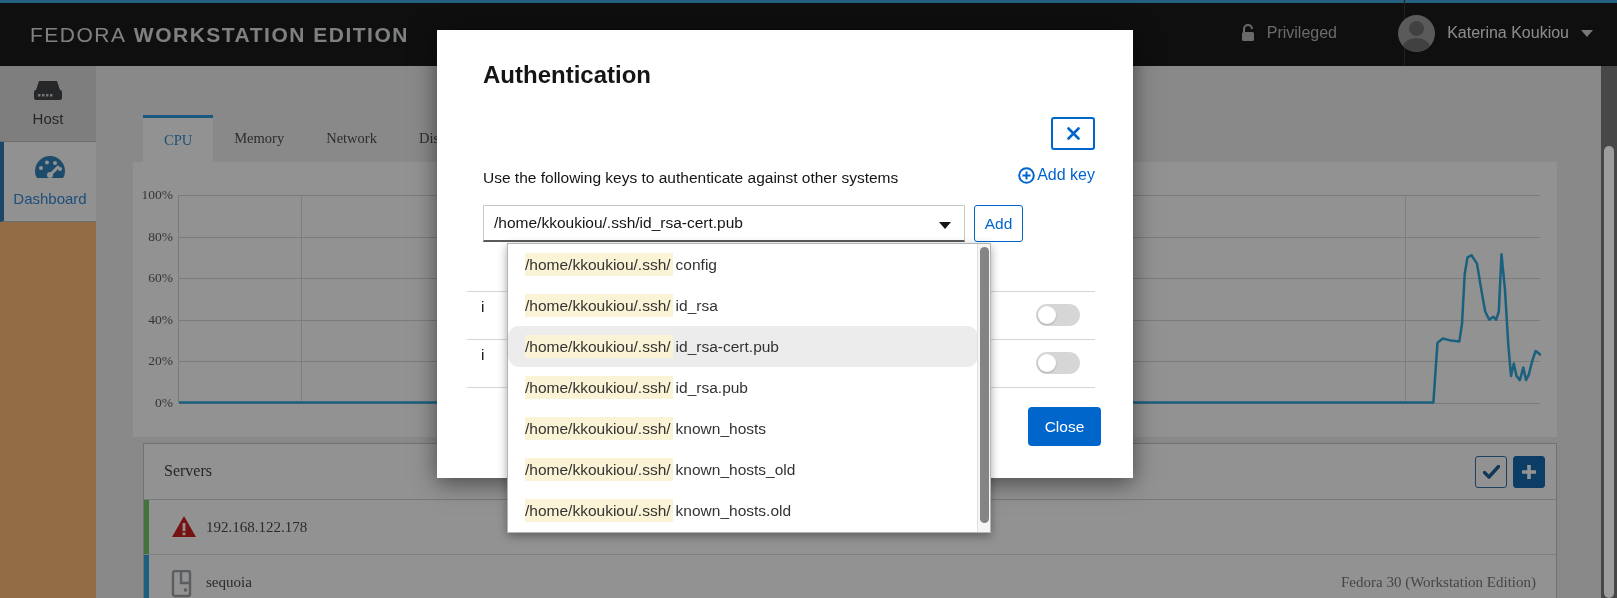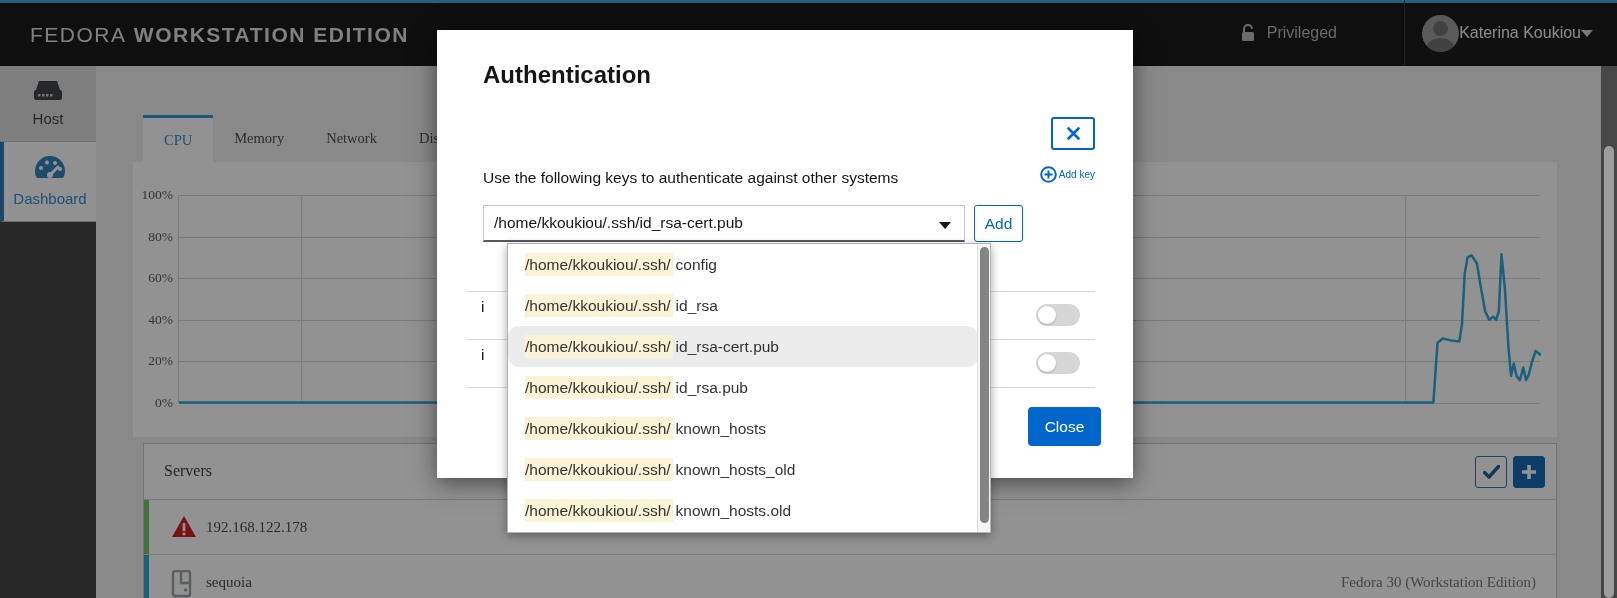--- a/index.html
+++ b/index.html
@@ -7,28 +7,28 @@
   body { font-family:"Liberation Sans", sans-serif; background:#ededed; position:relative; }
 
   
   .topbar { position:absolute; left:0; top:0; width:1617px; height:66px; background:#151515; z-index:1; }
   .top-accent { position:absolute; left:0; top:0; width:100%; height:3px; background:#39a5dc; }
   .brand { position:absolute; left:30px; top:0; height:66px; line-height:69px; font-size:21px; letter-spacing:1.5px; color:#dcdee0; }
   .brand b { font-weight:700; }
   .brand span { font-weight:300; }
   .priv { position:absolute; right:280px; top:0; height:66px; display:flex; align-items:center; gap:10px; color:#b3b6b9; font-size:16px; }
   .topbar-sep { position:absolute; right:212px; top:0; width:1px; height:66px; background:#333; }
-  .userbox { position:absolute; right:24px; top:0; height:66px; display:flex; align-items:center; color:#f0f0f0; font-size:16px; }
+  .userbox { position:absolute; right:24px; top:0; height:66px; display:flex; align-items:center; gap:12px; color:#f0f0f0; font-size:16px; }
   .avatar { width:37px; height:37px; border-radius:50%; background:#9a9a9a; position:relative; overflow:hidden; }
   .avatar::before { content:""; position:absolute; left:11px; top:6px; width:15px; height:15px; border-radius:50%; background:#6e6e6e; }
   .avatar::after { content:""; position:absolute; left:5px; top:23px; width:27px; height:18px; border-radius:50% 50% 0 0; background:#6e6e6e; }
   .caret-down { width:0; height:0; border-left:6px solid transparent; border-right:6px solid transparent; border-top:7px solid #cfcfcf; }
 
   
-  .sidebar { position:absolute; left:0; top:66px; width:96px; height:532px; background:#404040; z-index:1; }
+  .sidebar { position:absolute; left:0; top:66px; width:96px; height:532px; background:#fdba74; z-index:1; }
   .side-item { width:96px; text-align:center; padding:12px 0 14px; font-size:15px; color:#3c3e40; background:#d9dadb; border-bottom:1px solid #bcbdbe; cursor:pointer; }
   .side-item .icn { display:block; margin:0 auto 6px; }
   .side-item.active { background:#fbfbfb; border-left:4px solid #2b77b3; color:#2f86d2; }
 
   
   .content { position:absolute; left:96px; top:66px; width:1521px; height:532px; background:#ededed; z-index:1;font-family:Liberation Serif, serif; }
 
   .tabs { position:absolute; left:47px; top:49px; display:flex; height:47px; }
   .tab { padding:0 21px; line-height:47px; font-size:14.5px; color:#484a4c; cursor:pointer; }
   .tab.active { background:#fdfdfd; border-top:3px solid #2896d8; line-height:44px; color:#2e8ad0; }
@@ -59,21 +59,21 @@
 
   
   .overlay { position:absolute; left:0; top:0; width:1617px; height:598px; background:rgba(8,8,8,0.44); z-index:10; }
 
   
   .modal { position:absolute; left:437px; top:30px; width:696px; height:448px; background:#ffffff; box-shadow:0 5px 22px rgba(0,0,0,0.5); z-index:20; }
   .m-title { position:absolute; left:46px; top:31px; font-size:24px; font-weight:700; color:#151515; }
   .m-reuse { position:absolute; left:46px; top:93px; font-size:15.5px; color:#151515; }
   .x-btn { position:absolute; right:38px; top:87px; width:44px; height:33px; background:#fff; border:2px solid #0066cc; border-radius:3px; display:flex; align-items:center; justify-content:center; cursor:pointer; }
   .m-keys { position:absolute; left:46px; top:139px; font-size:15.5px; color:#151515; }
-  .addkey { position:absolute; right:38px; top:136px; display:flex; align-items:center; gap:2px; color:#0066cc; font-size:10px; cursor:pointer; }
+  .addkey { position:absolute; right:38px; top:136px; display:flex; align-items:center; gap:2px; color:#0066cc; font-size:16px; cursor:pointer; }
   .sel { position:absolute; left:46px; top:175px; width:482px; height:37px; background:#fff; border:1px solid #c8c8c8; border-bottom:2px solid #5a5a5a; cursor:pointer; }
   .sel-val { position:absolute; left:10px; top:8px; font-size:15.5px; color:#151515; white-space:nowrap; }
   .sel-caret { position:absolute; right:13px; top:16px; width:0; height:0; border-left:6px solid transparent; border-right:6px solid transparent; border-top:7px solid #151515; }
   .addbtn { position:absolute; left:537px; top:175px; width:49px; height:37px; background:#fff; border:1px solid #0066cc; border-radius:3px; color:#0066cc; font-size:15.5px; cursor:pointer; }
   .krow-line { position:absolute; left:30px; width:628px; height:1px; background:#d6d6d6; }
   .sliver { position:absolute; left:44px; font-size:15.5px; color:#151515; }
   .toggle { position:absolute; left:599px; width:44px; height:22px; background:#d6d6d6; border-radius:11px; cursor:pointer; }
   .toggle::before { content:""; position:absolute; left:2px; top:2px; width:18px; height:18px; border-radius:50%; background:#ffffff; box-shadow:0 1px 2px rgba(0,0,0,0.2); }
   .close-btn { position:absolute; right:32px; bottom:32px; width:73px; height:39px; background:#0066cc; border:none; border-radius:4px; color:#fff; font-size:15.5px; font-family:"Liberation Sans",sans-serif; cursor:pointer; }
 

